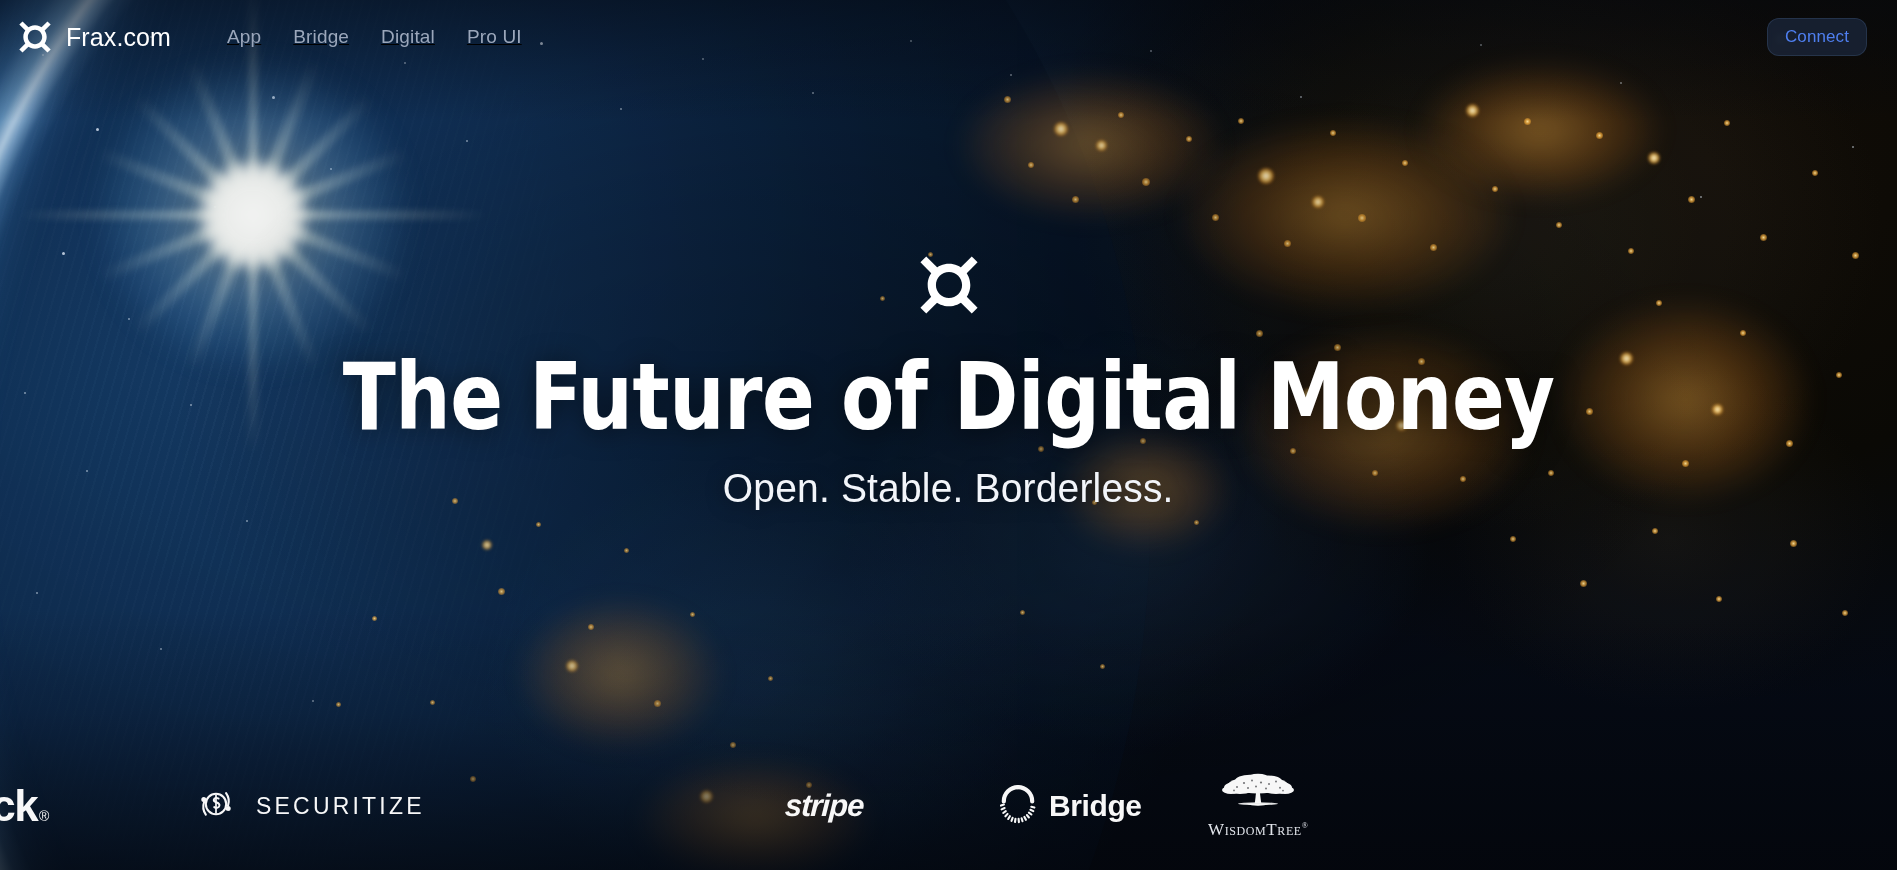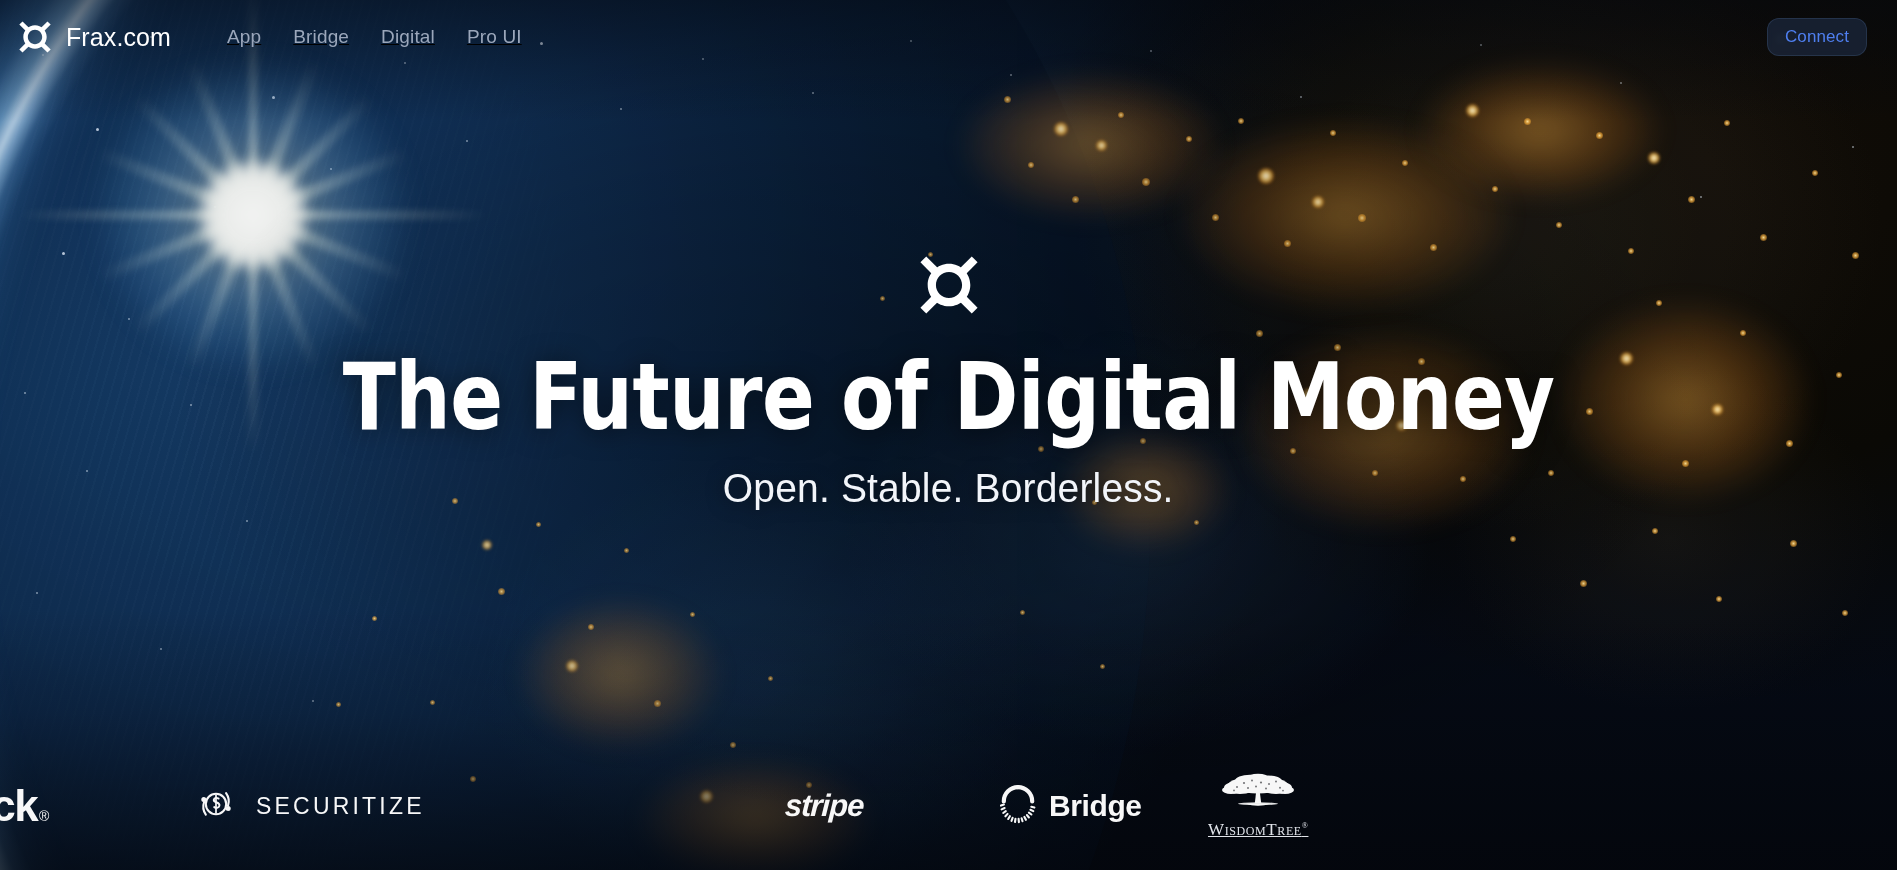--- a/index.html
+++ b/index.html
@@ -277,21 +277,21 @@
   .superstate-txt { font-size:30px; font-weight:600; letter-spacing:-.3px; }
 
   .stripe-txt { font-size:31px; font-weight:700; letter-spacing:-1.0px; font-style:italic; transform:skewX(-3deg); }
 
   .bridge-txt { font-size:30px; font-weight:700; letter-spacing:-.4px; }
 
   .wisdomtree-box { display:flex; flex-direction:column; align-items:center; gap:2px; }
   .wisdomtree-txt {
     font-family:"Liberation Serif","DejaVu Serif",serif;
     font-size:17px; letter-spacing:.6px; color:#e9ecf2;
-    font-variant:small-caps; font-weight:400;text-decoration:underline;
+    font-variant:small-caps; font-weight:400;
   }
   .wisdomtree-txt sup { font-size:8px; vertical-align:super; }
 
   .lead-txt { font-size:38px; font-weight:400; letter-spacing:-.6px; }
 </style>
 </head>
 <body>
 
 <div class="stage">
 

